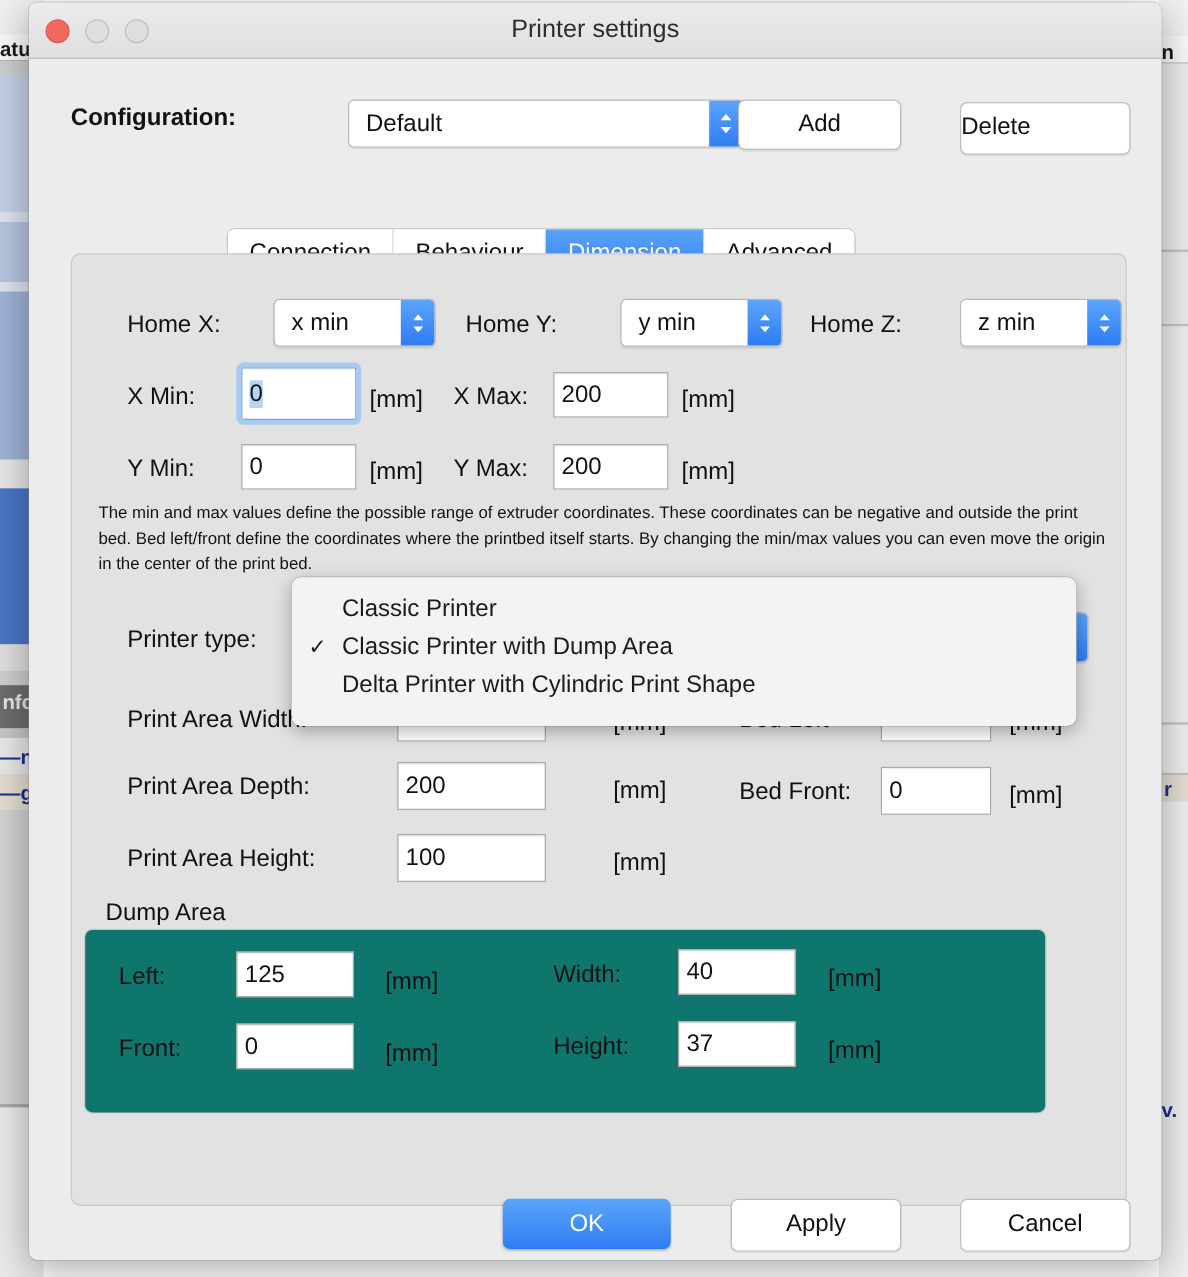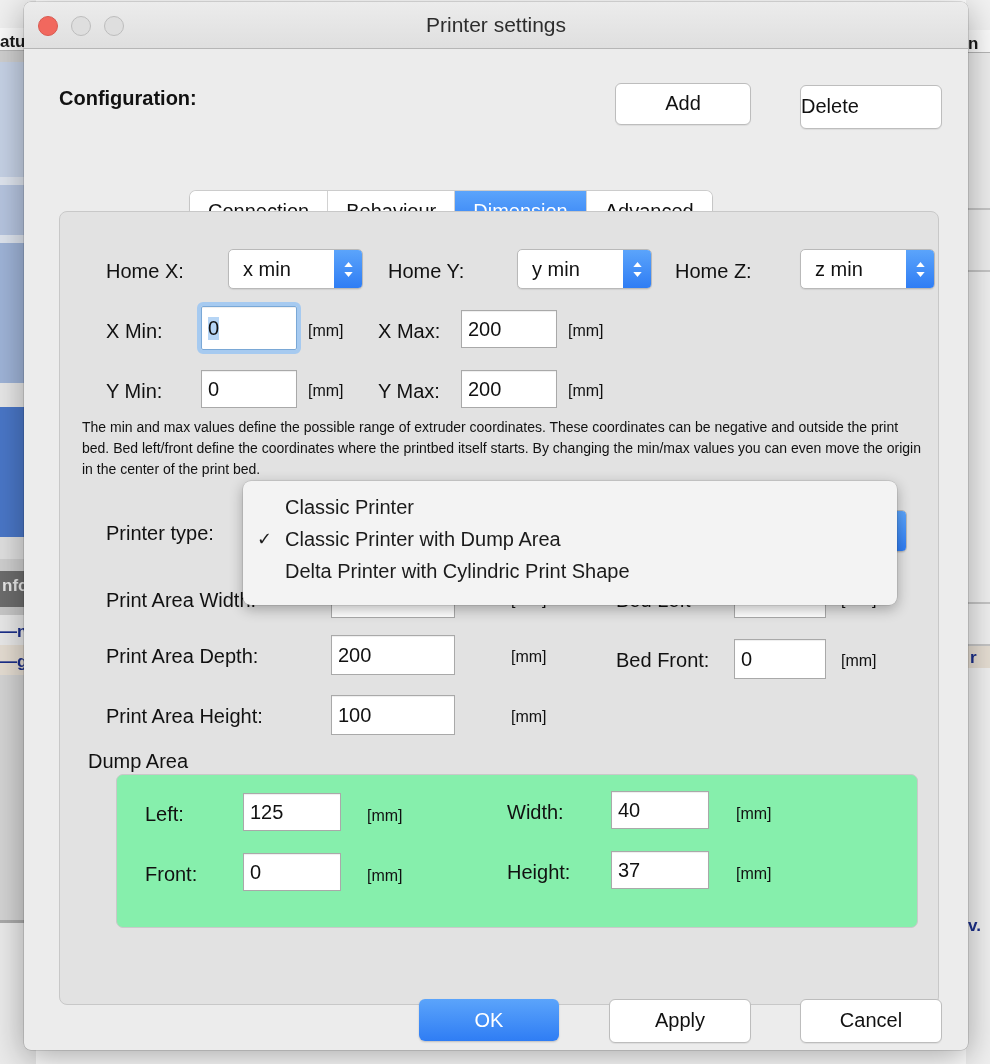--- a/index.html
+++ b/index.html
@@ -113,21 +113,21 @@
   
   #panel {
     position: absolute; left: 35px; top: 162px;
     width: 878px; height: 792px;
     background: #e2e2e2;
     border: 1px solid #c8c8c8;
     border-radius: 8px;
   }
 
   .lbl { position: absolute; font-size: 20px; color: #111; white-space: nowrap; }
-  .unit { position: absolute; font-size: 16px; color: #111; }
+  .unit { position: absolute; font-size: 20px; color: #111; }
 
   .tf {
     position: absolute;
     background: #ffffff;
     border: 1px solid #a9a9a9;
     box-sizing: border-box;
     font-size: 20px; color: #111;
     font-family: "Liberation Sans", sans-serif;
     padding: 0 6px;
     display: flex; align-items: center;
@@ -147,24 +147,23 @@
   }
 
   
   #dump-title {
     position: absolute; left: 28px; top: 538px;
     font-size: 20px; color: #111;
   }
   #dump-box {
     position: absolute; left: 10px; top: 562px;
     width: 800px; height: 152px;
-    background: #86efac;
+    background: #0f766e;
     border: 1px solid #c9c9c9;
     border-radius: 7px;
-    margin-left: 46px;
   }
 
   
   #menu {
     position: absolute;
     left: 219px; top: 432px;
     width: 654px; height: 104px;
     background: #f3f3f3;
     border-radius: 8px;
     box-shadow: 0 4px 14px rgba(0,0,0,0.30), 0 0 0 0.5px rgba(0,0,0,0.16);
@@ -253,20 +252,29 @@
     <div class="traffic tl-min"></div>
     <div class="traffic tl-zoom"></div>
     <div id="title">Printer settings</div>
   </div>
 
   <div id="body">
 
     <div class="config-row">
       <div class="config-label">Configuration:</div>
 
+      <div id="config-popup" class="popup">
+        <span class="pv">Default</span>
+        <span class="stepper">
+          <svg width="14" height="22" viewBox="0 0 14 22" aria-hidden="true">
+            <path d="M7 3 L11.5 8.2 L2.5 8.2 Z" fill="#ffffff"></path>
+            <path d="M7 19 L11.5 13.8 L2.5 13.8 Z" fill="#ffffff"></path>
+          </svg>
+        </span>
+      </div>
 
       <div id="add-btn" class="btn" style="line-height:38px;text-align:center;">
         <span>Add</span>
       </div>
       <div id="delete-btn" class="btn" style="line-height:40px;text-align:left;">
         <span>Delete</span>
       </div>
     </div>
 
     <div id="tabbar">

